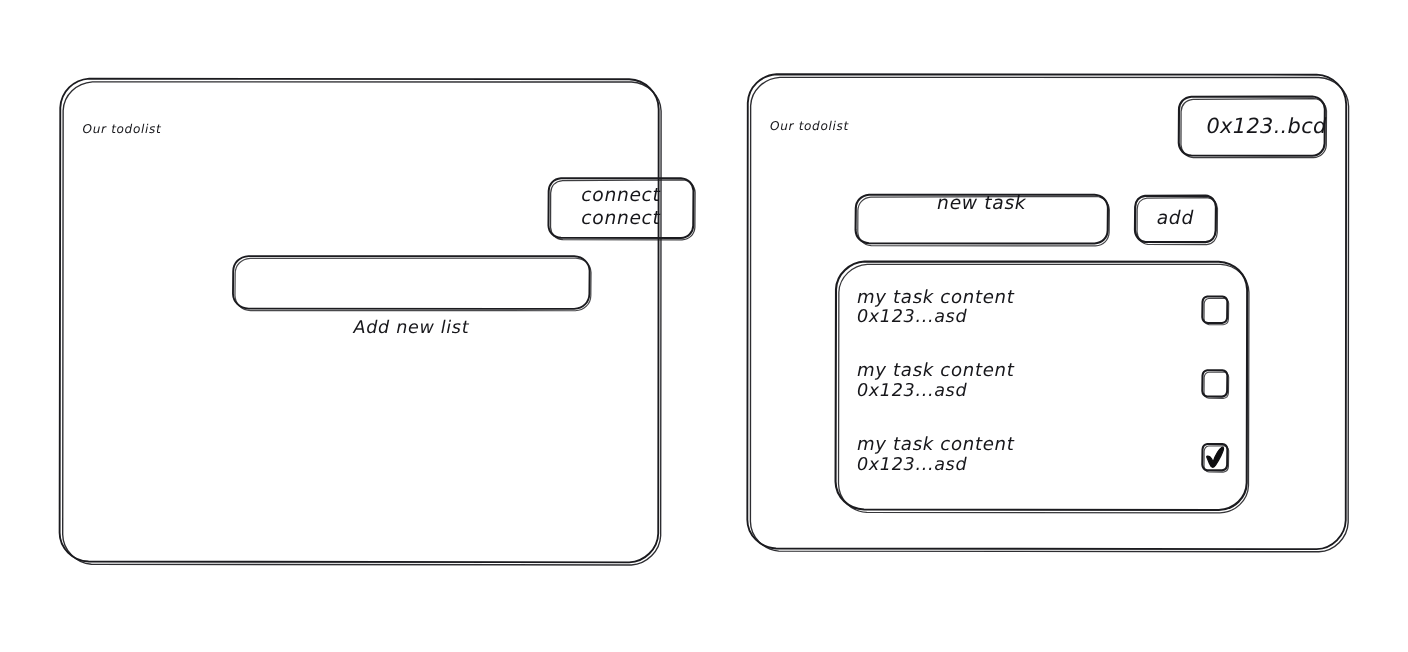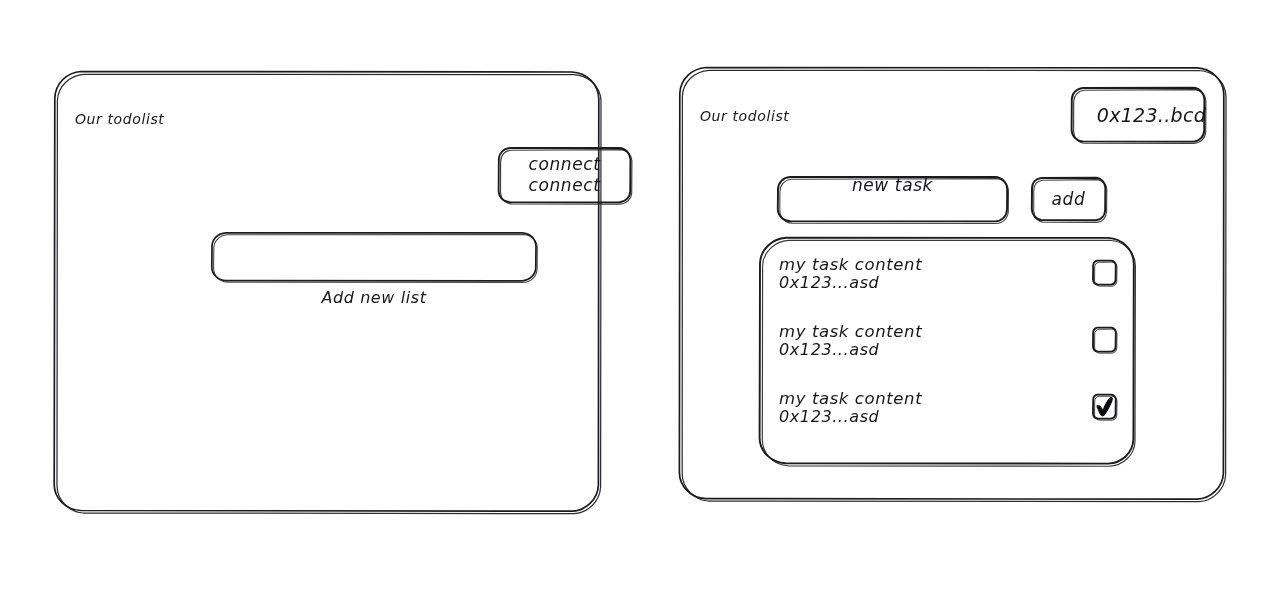--- a/index.html
+++ b/index.html
@@ -53,28 +53,28 @@
     color: #16161a;
     white-space: nowrap;
   }
 
   
   #panel-left  { left: 53px;  top: 70px;  width: 547px; height: 442px; }
   #panel-right { left: 678px; top: 66px;  width: 547px; height: 434px; }
 
   .panel-title {
     position: absolute;
-    font-size: 14px;
+    font-size: 11px;
   }
   #title-left  { left: 22px; top: 41px; }
   #title-right { left: 22px; top: 42px; }
 
   
   #connect-wallet {
-    left: 444px; top: 76px; width: 135px; height: 58px;
+    left: 444px; top: 90px; width: 135px; height: 58px;
   }
   #connect-wallet .content {
     display: flex;
     flex-direction: column;
     align-items: center;
     justify-content: center;
     line-height: 1.22;
   }
   #connect-wallet .hand { font-size: 17px; }
 
@@ -125,21 +125,21 @@
   #task-list-card .content {
     padding: 19px 0 0 0;
     display: flex;
     flex-direction: column;
     gap: 19px;
   }
 
   .task-row {
     position: relative;
     display: flex;
-    align-items: flex-start;
+    align-items: center;
     justify-content: space-between;
     padding: 0 18px 0 21px;
     height: 48px;
   }
   .task-text { display: flex; flex-direction: column; line-height: 1.18; }
   .task-text .task-title { font-size: 16.5px; }
   .task-text .task-addr  { font-size: 16px; }
 
   .checkbox {
     position: relative;

